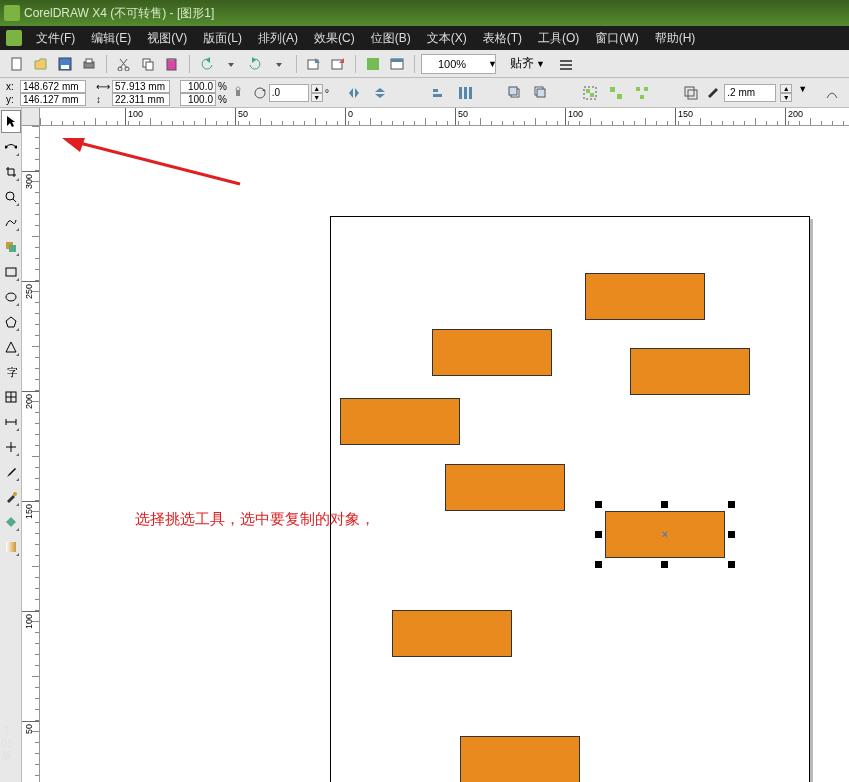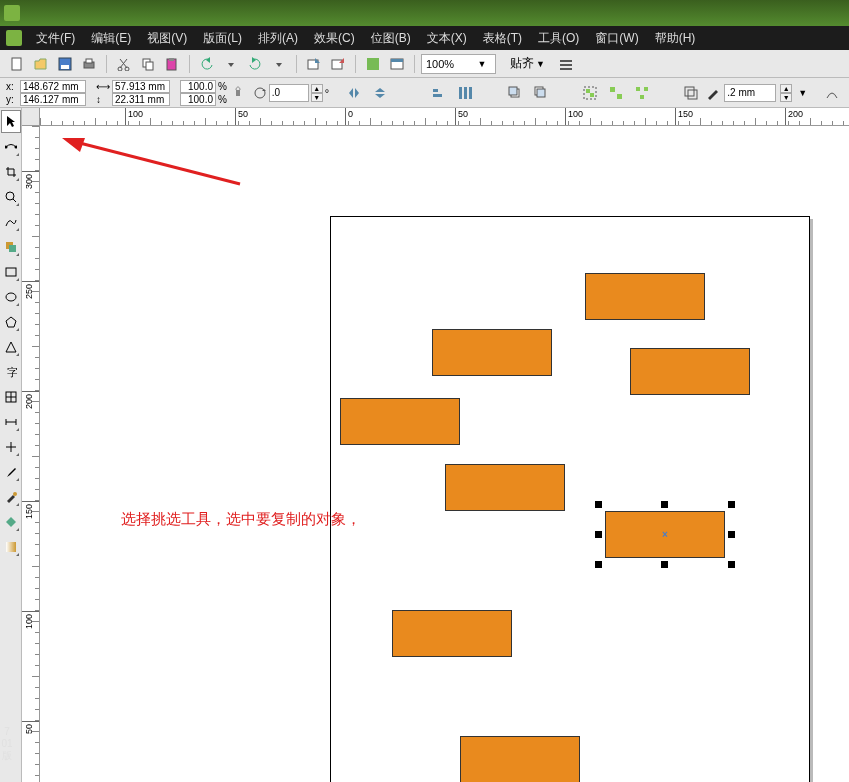--- a/index.html
+++ b/index.html
@@ -13,21 +13,21 @@
 
 .menubar { background: #1c1c1c; height: 24px; display: flex; align-items: center; padding: 0 6px; }
 .menubar .logo2 { width: 16px; height: 16px; background: #7cb342; border-radius: 2px; margin-right: 6px; }
 .menubar .item { color: #ddd; padding: 0 8px; font-size: 12px; cursor: pointer; }
 
 
 .toolbar1 { background: #e8e8e8; height: 28px; border-bottom: 1px solid #bbb; display: flex; align-items: center; padding: 0 6px; gap: 2px; }
 .tbtn { width: 22px; height: 22px; display: flex; align-items: center; justify-content: center; border: 1px solid transparent; border-radius: 2px; cursor: pointer; }
 .tsep { width: 1px; height: 18px; background: #bbb; margin: 0 4px; }
 .zoom-combo { width: 75px; height: 20px; border: 1px solid #aaa; background: #fff; display: flex; align-items: center; padding: 0 4px; }
-.zoom-combo input { border: none; outline: none; width: 50px; font-size: 11px; }
+.zoom-combo input { border: none; outline: none; width: 50px; font-size: 11px; margin-left: 12px; }
 .zoom-combo .dd { width: 12px; text-align: center; font-size: 9px; }
 .paste-combo { display: flex; align-items: center; gap: 2px; margin-left: 12px; }
 
 
 .propbar { background: #e8e8e8; height: 30px; border-bottom: 1px solid #bbb; display: flex; align-items: center; padding: 0 6px; gap: 4px; font-size: 11px; }
 .xy-group { display: flex; flex-direction: column; font-size: 10px; line-height: 13px; }
 .xy-row { display: flex; align-items: center; gap: 2px; }
 .xy-row .lbl { width: 12px; }
 .xy-row input { width: 66px; height: 13px; border: 1px solid #aaa; font-size: 10px; padding: 0 2px; }
 .wh-group { display: flex; flex-direction: column; font-size: 10px; line-height: 13px; margin-left: 6px; }
@@ -35,21 +35,21 @@
 .wh-row .ic { width: 14px; font-size: 10px; }
 .wh-row input { width: 58px; height: 13px; border: 1px solid #aaa; font-size: 10px; padding: 0 2px; }
 .pct-group { display: flex; flex-direction: column; font-size: 10px; line-height: 13px; margin-left: 6px; }
 .pct-row { display: flex; align-items: center; gap: 2px; }
 .pct-row input { width: 36px; height: 13px; border: 1px solid #aaa; font-size: 10px; padding: 0 2px; text-align: right; }
 .lock { width: 14px; height: 26px; display:flex; align-items:center; justify-content:center; }
 .rot-group { display: flex; align-items: center; gap: 2px; margin-left: 4px; }
 .rot-group input { width: 40px; height: 18px; border: 1px solid #aaa; font-size: 10px; padding: 0 2px; }
 .spinner { display: flex; flex-direction: column; }
 .spinner .sp { width: 12px; height: 9px; font-size: 7px; border: 1px solid #aaa; background: #f0f0f0; text-align: center; line-height: 7px; cursor: pointer; }
-.outline-combo { display: flex; align-items: center; gap: 4px; margin-left: auto; margin-right: 10px; }
+.outline-combo { display: flex; align-items: flex-start; gap: 4px; margin-left: auto; margin-right: 10px; }
 .outline-combo input { width: 52px; height: 18px; border: 1px solid #aaa; font-size: 10px; padding: 0 2px; }
 
 
 .workspace { display: flex; height: calc(782px - 26px - 24px - 28px - 30px); }
 
 
 .toolbox { width: 22px; background: #e8e8e8; border-right: 1px solid #bbb; display: flex; flex-direction: column; padding-top: 2px; }
 .tool { width: 20px; height: 23px; margin: 0 auto 2px auto; display: flex; align-items: center; justify-content: center; border: 1px solid transparent; cursor: pointer; position: relative; }
 .tool.active { background: #fff; border: 1px solid #888; }
 .tool .fly { position: absolute; right: 1px; bottom: 1px; width: 0; height: 0; border-right: 3px solid #666; border-top: 3px solid transparent; }
@@ -85,20 +85,21 @@
 .darkstrip { position: absolute; left: 0; bottom: 20px; width: 14px; color: #e0e0e0; font-size: 10px; text-align: center; line-height: 12px; }
 
 
 svg { display: block; }
 </style>
 </head>
 <body>
 
 <div class="titlebar">
   <span class="logo"></span>
+  <span class="title">CorelDRAW X4 (不可转售) - [图形1]</span>
 </div>
 
 <div class="menubar">
   <span class="logo2"></span>
   <span class="item">文件(F)</span>
   <span class="item">编辑(E)</span>
   <span class="item">视图(V)</span>
   <span class="item">版面(L)</span>
   <span class="item">排列(A)</span>
   <span class="item">效果(C)</span>
@@ -683,21 +684,21 @@
         <div class="handle" style="left:555px; top:435px"></div>
         <div class="handle" style="left:621px; top:435px"></div>
         <div class="handle" style="left:688px; top:435px"></div>
         <div class="center-x" style="left:622px; top:403px">×</div>
 
         <svg class="arrow-svg" style="left:0; top:0;" width="250" height="100">
           <line x1="200" y1="58" x2="28" y2="14" stroke="#e02020" stroke-width="3"></line>
           <polygon points="22,12 45,12 40,26" fill="#e02020"></polygon>
         </svg>
 
-        <div class="annotation" style="left:81px; top:375px;">
+        <div class="annotation" style="left:95px; top:375px;">
           <div>选择挑选工具，选中要复制的对象，</div>
         </div>
       </div>
     </div>
   </div>
 </div>
 
 <div class="darkstrip">
   <div>7</div>
   <div>01</div>

